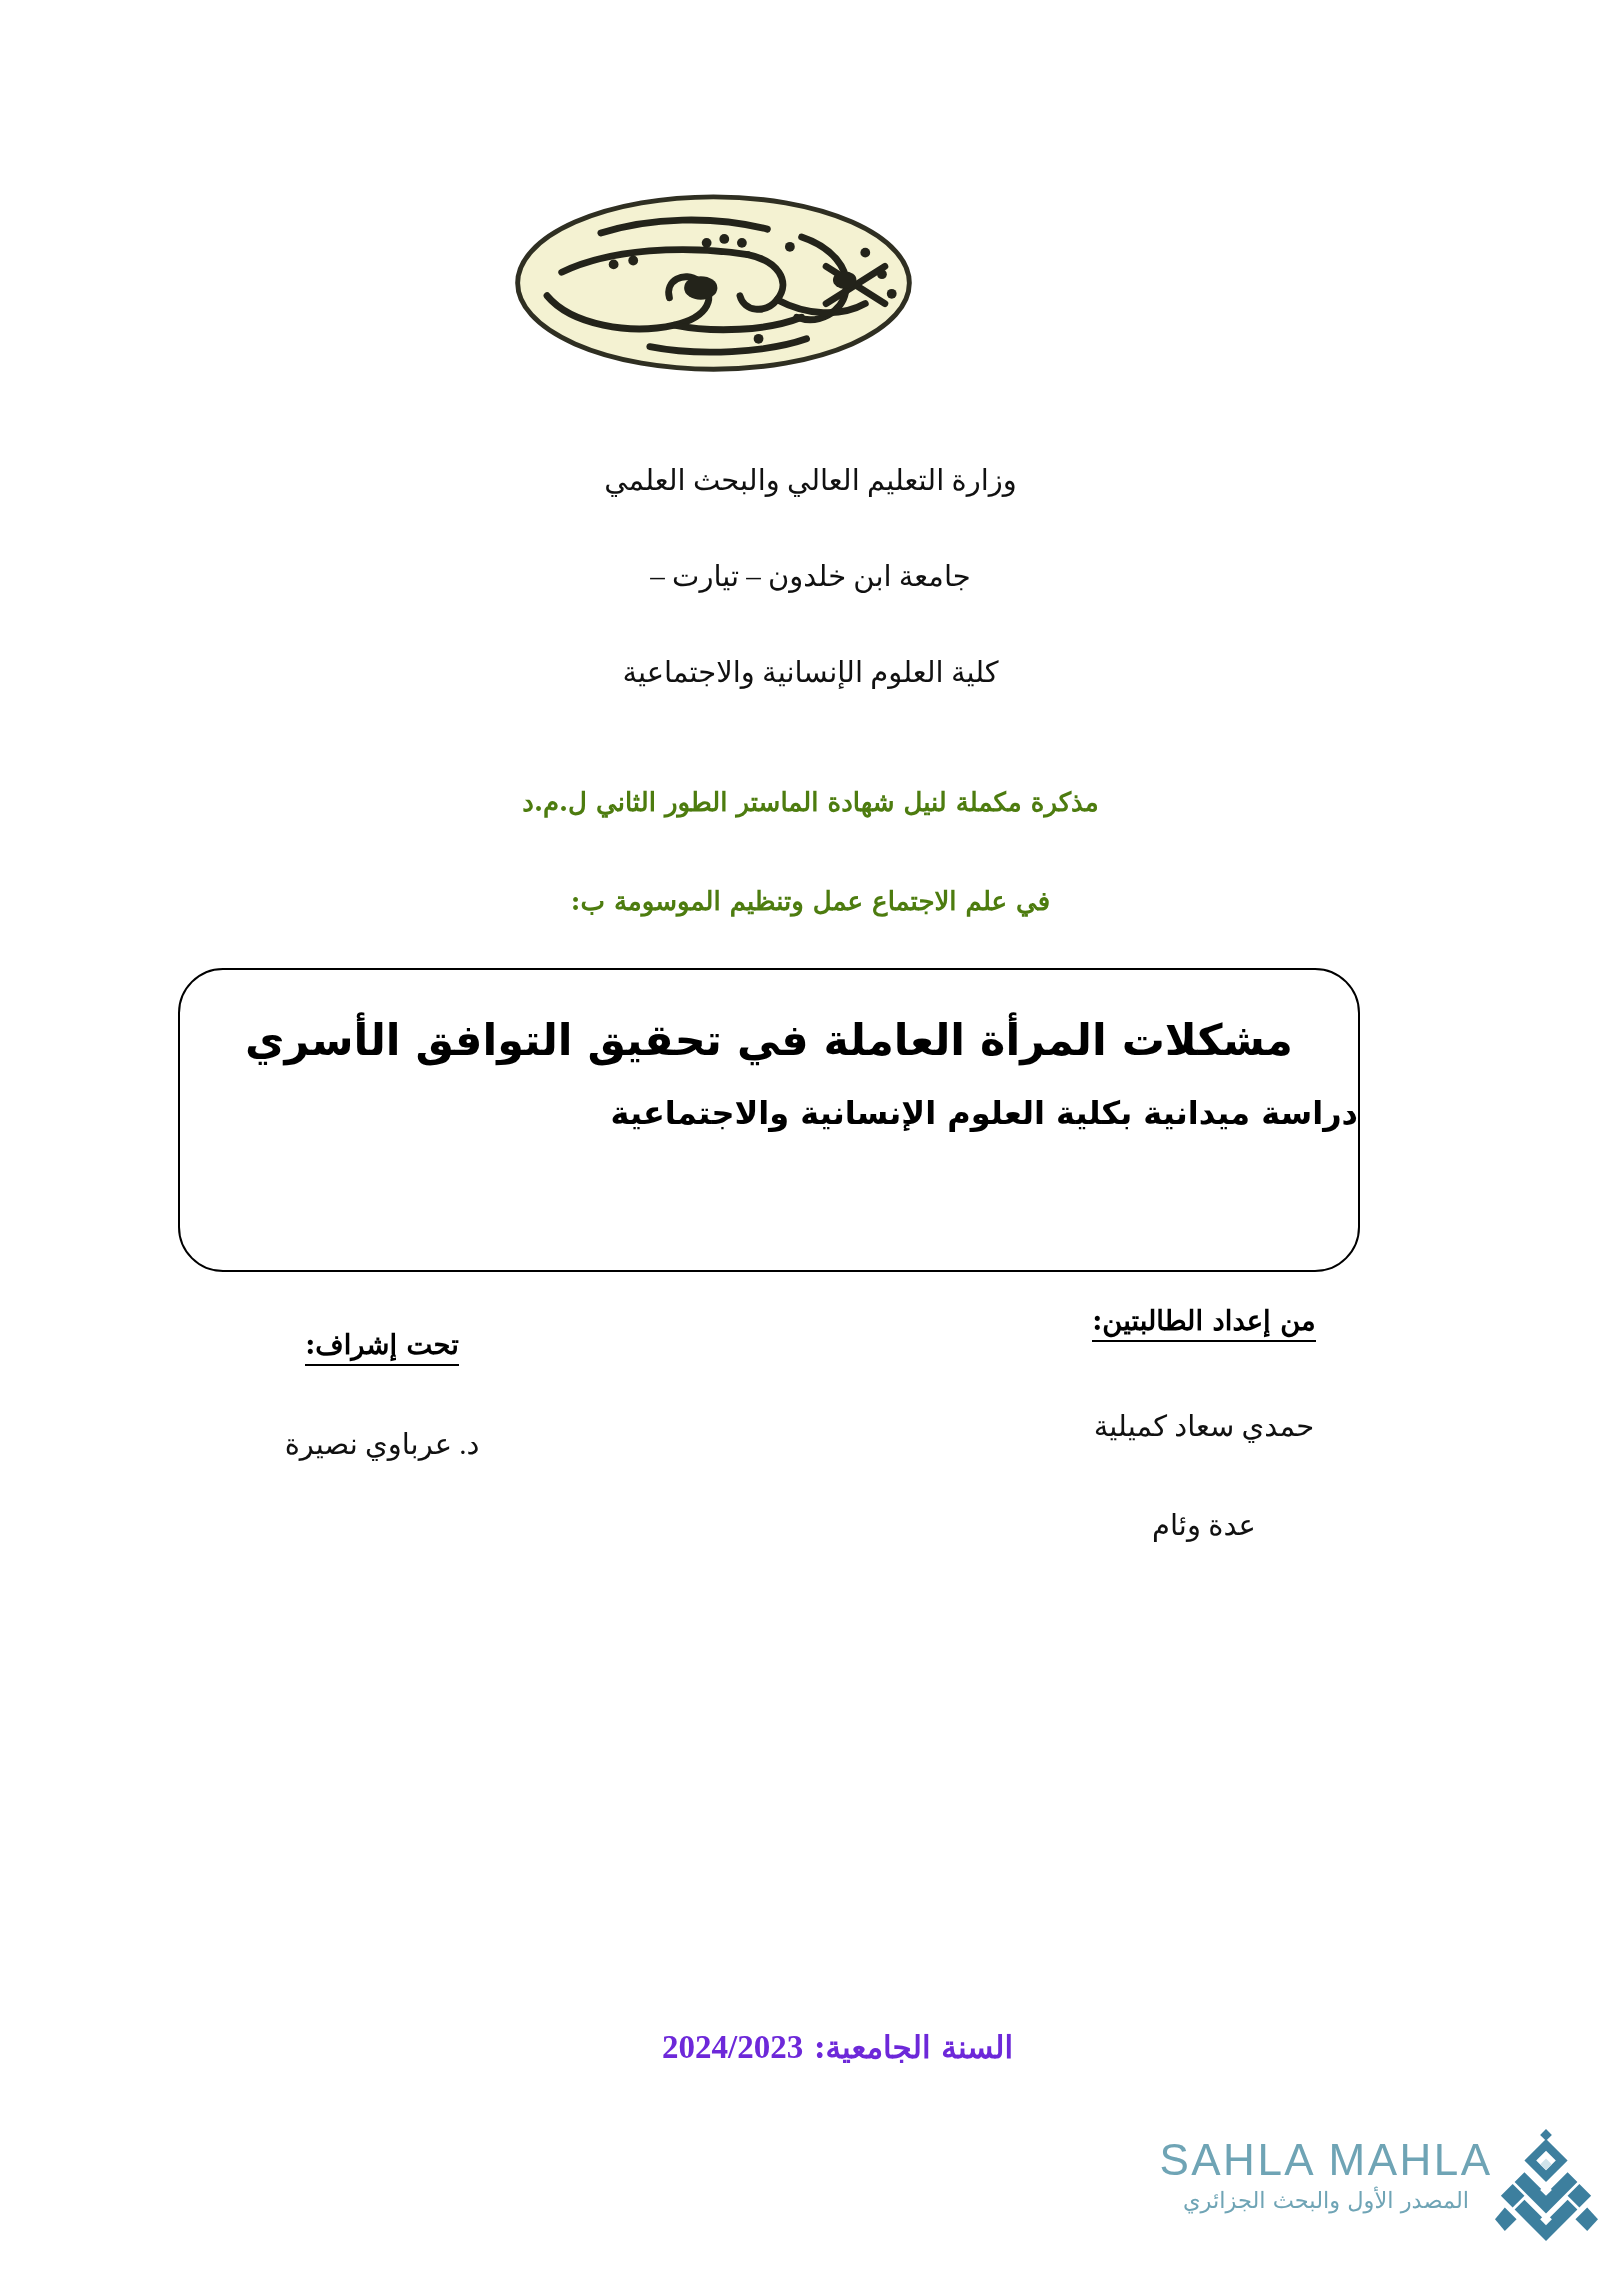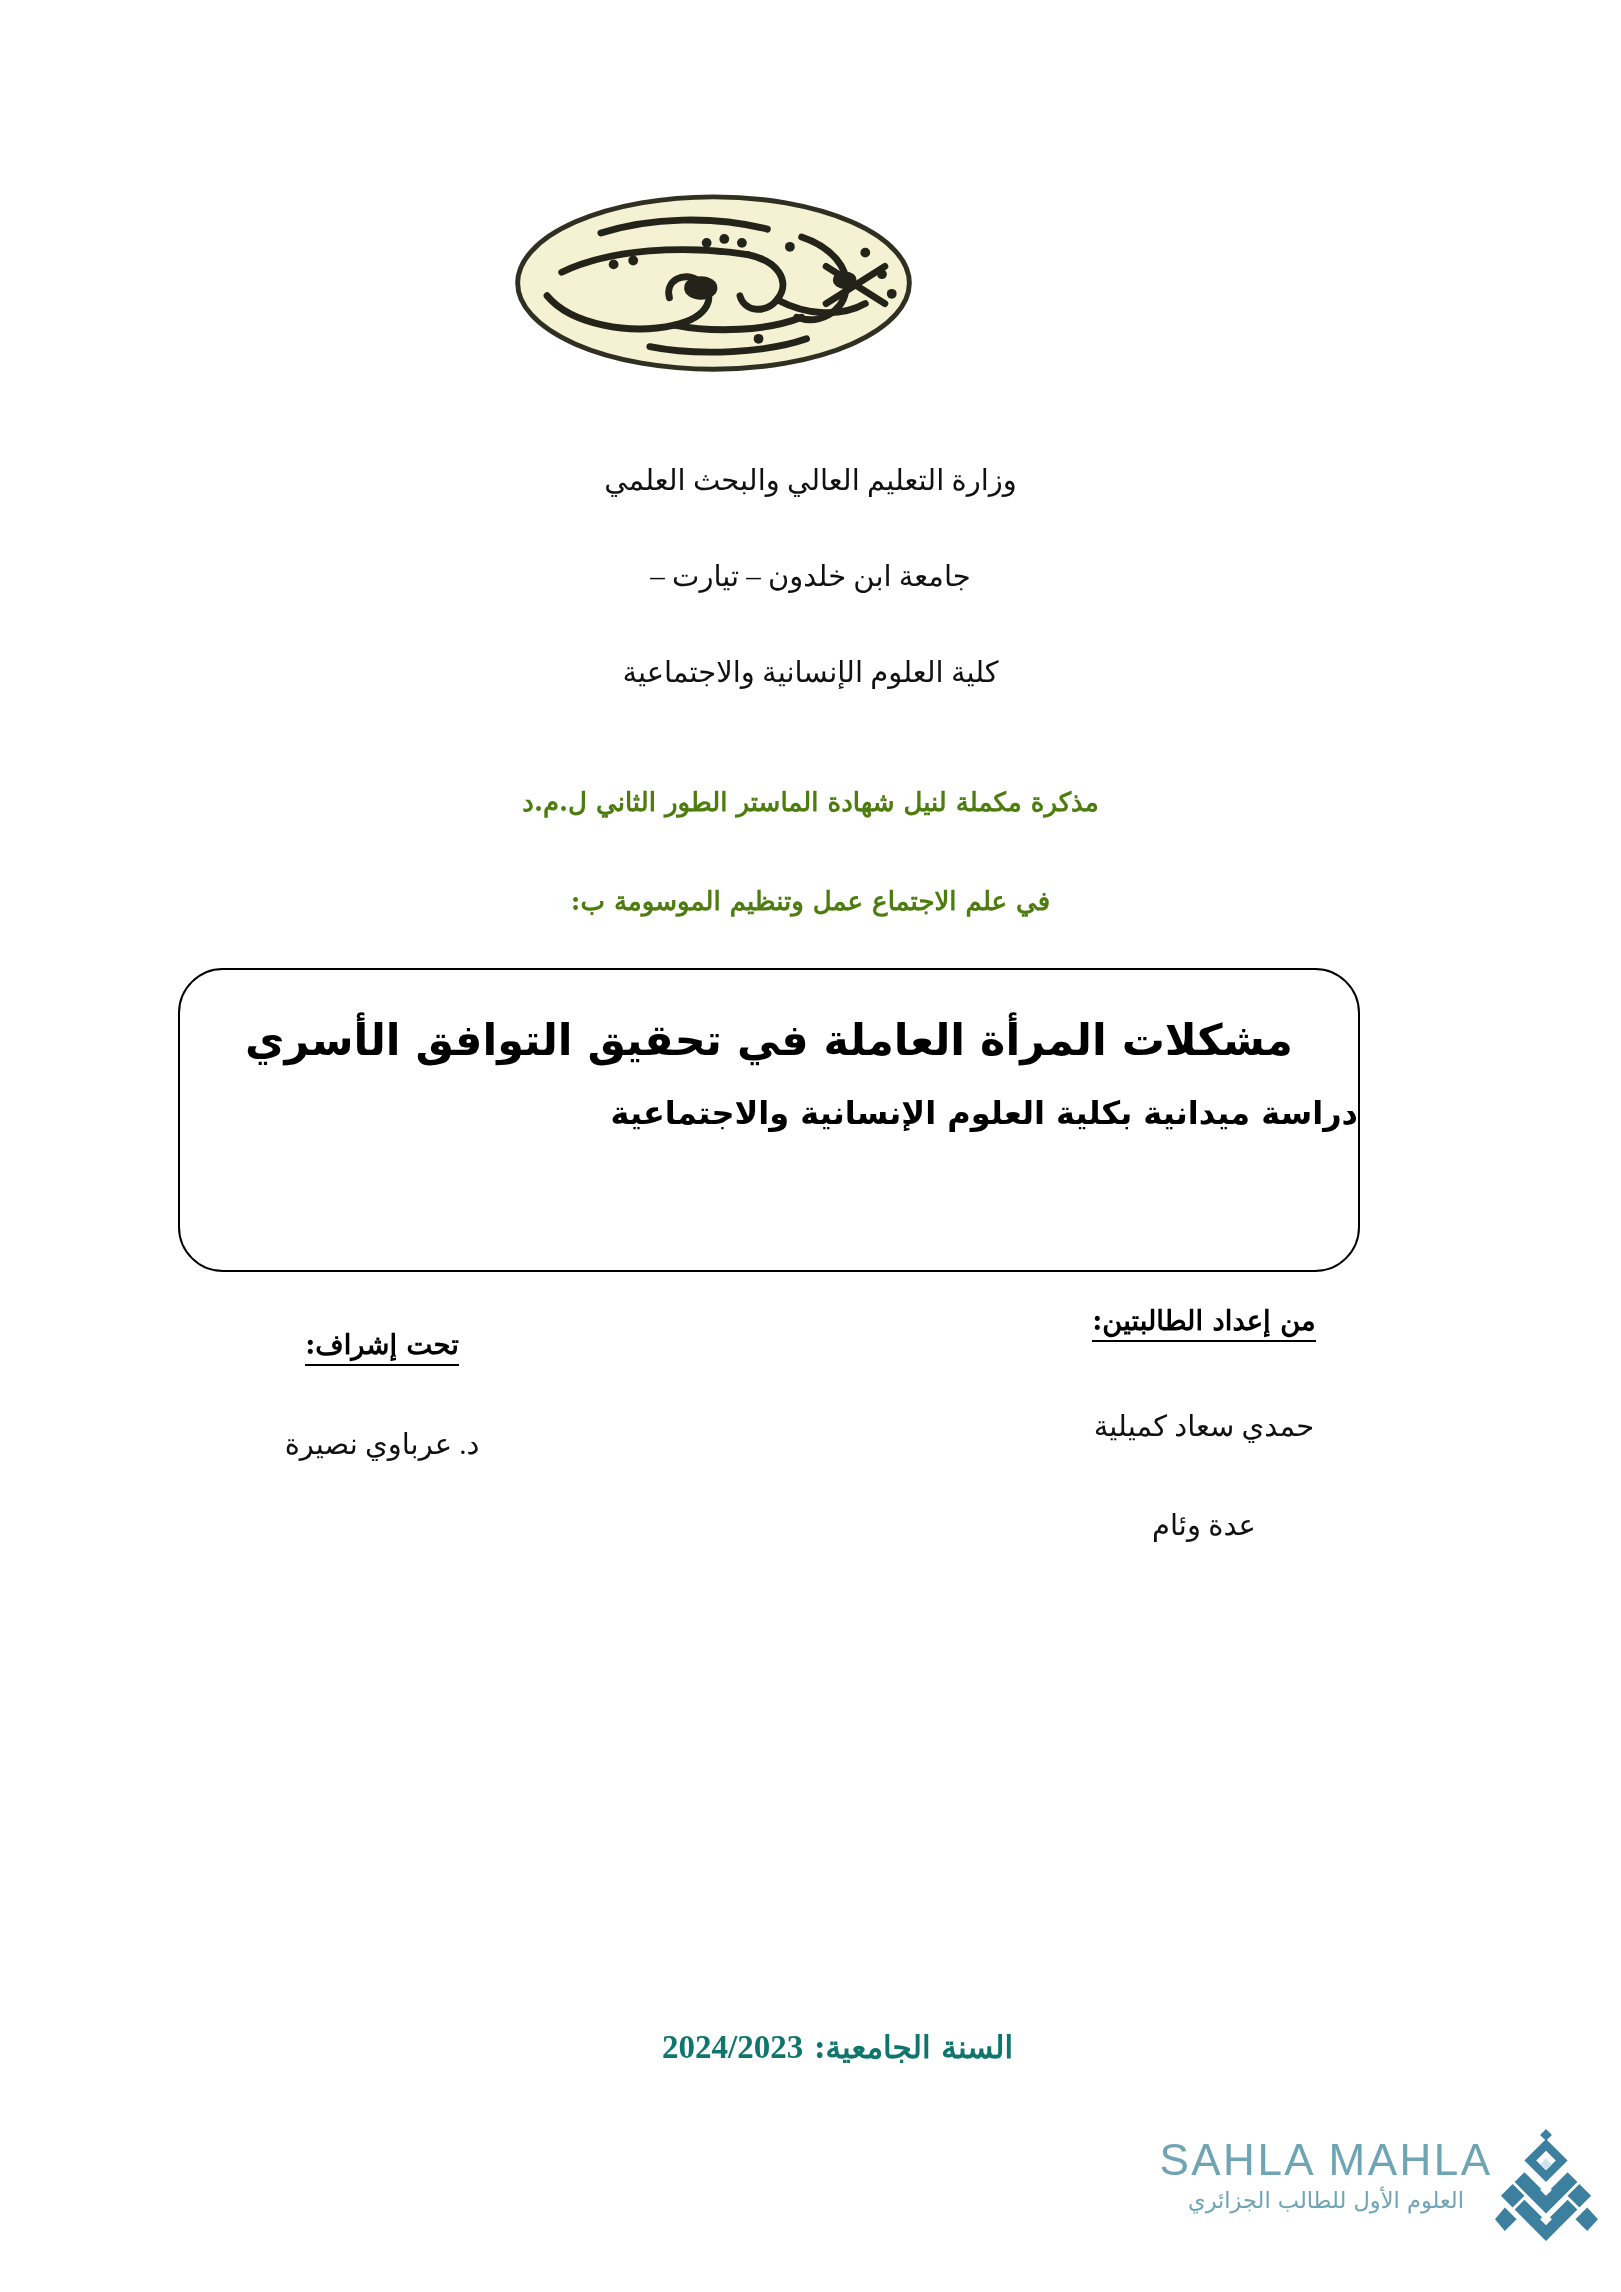--- a/index.html
+++ b/index.html
@@ -161,21 +161,21 @@
   }
 
   
   .year-line {
     position: absolute;
     right: 608px;
     top: 2029px;
     font-family: "DejaVu Serif", "Liberation Serif", serif;
     font-weight: bold;
     font-size: 31px;
-    color: #0f766e;
+    color: #6d28d9;
     white-space: nowrap;
   }
   .year-value {
     font-family: "Liberation Serif", "DejaVu Serif", serif;
     font-weight: bold;
     font-size: 33px;
     direction: ltr;
     unicode-bidi: isolate;
   }
 
@@ -288,21 +288,21 @@
 
 
   <div class="year-line">
     <span>السنة الجامعية:</span>
     <span class="year-value">2024/2023</span>
   </div>
 
   <div class="brand">
     <div class="brand-texts">
       <p class="brand-name">SAHLA MAHLA</p>
-      <p class="brand-tagline">العلوم الأول للطالب الجزائري</p>
+      <p class="brand-tagline">المصدر الأول والبحث الجزائري</p>
     </div>
     <div class="brand-mark">
       <svg viewBox="0 0 105 115" xmlns="http://www.w3.org/2000/svg" aria-hidden="true">
         <g fill="#3d7f9e">
           <path d="M52 0 L58 6 L52 12 L46 6 Z"></path>
           <path d="M52 10 L74 32 L52 54 L30 32 Z M52 22 L42 32 L52 42 L62 32 Z"></path>
           <path d="M52 30 L58 36 L52 42 L46 36 Z" fill="#cfe3ea"></path>
           <path d="M30 44 L52 66 L74 44 L84 54 L52 86 L20 54 Z"></path>
           <path d="M52 56 L58 62 L52 68 L46 62 Z" fill="#ffffff"></path>
           <path d="M18 56 L30 68 L18 80 L6 68 Z"></path>

